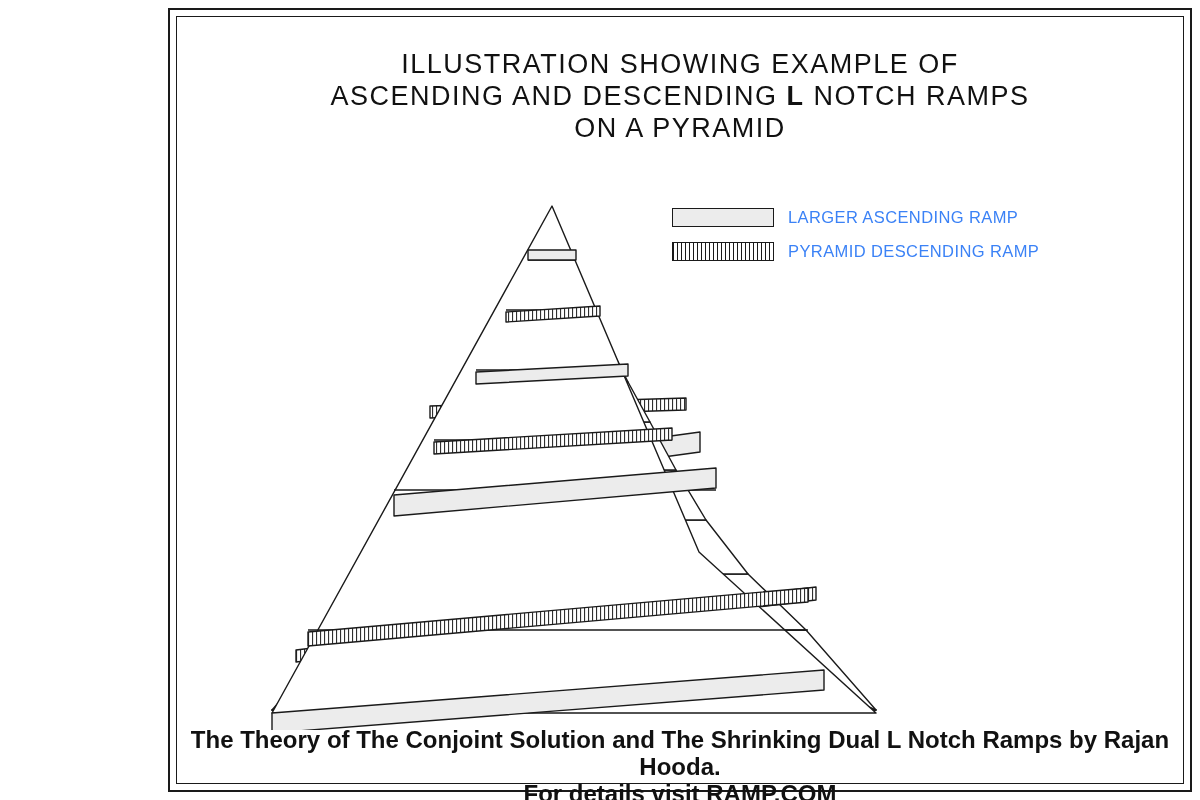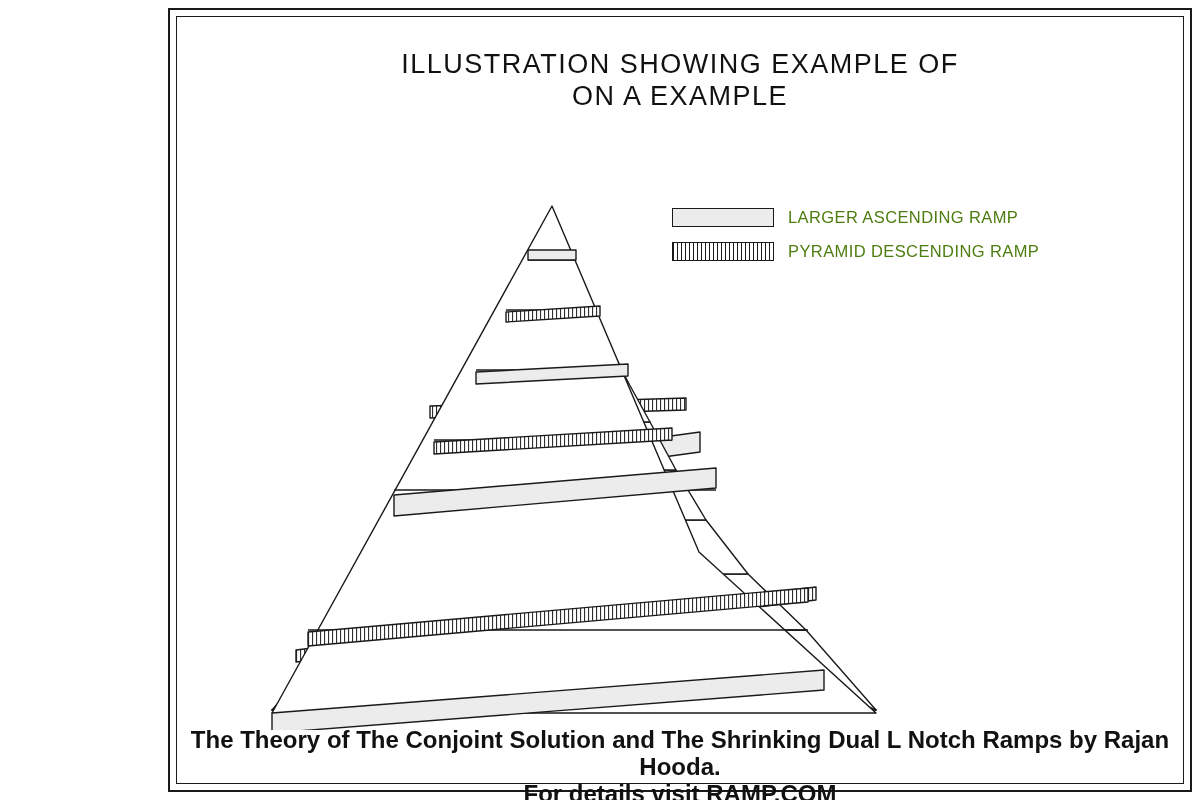--- a/index.html
+++ b/index.html
@@ -81,21 +81,21 @@
   .legend-swatch.hatch {
     background:
       repeating-linear-gradient(90deg,
         #1a1a1a 0px, #1a1a1a 1px,
         #ffffff 1px, #ffffff 4px);
   }
   .legend-label {
     margin-left: 14px;
     font-size: 16.5px;
     letter-spacing: 0.4px;
-    color: #4d7c0f;
+    color: #3b82f6;
     white-space: nowrap;
   }
   #pyramid-svg {
     position: absolute;
     left: 176px;
     top: 150px;
   }
   .caption-block {
     position: absolute;
     left: 176px;
@@ -114,21 +114,24 @@
 </head>
 <body>
 
 <div id="figure-root">
 
   <div class="outer-frame"></div>
   <div class="inner-frame"></div>
 
   <div class="title-block">
     <span class="title-line">ILLUSTRATION  SHOWING  EXAMPLE  OF</span>
-    <span class="title-line">ON  A  EXAMPLE</span>
+    <span class="title-line">
+      <span>ASCENDING  AND  DESCENDING  <span class="bold-l">L</span> NOTCH  RAMPS</span>
+    </span>
+    <span class="title-line">ON  A  PYRAMID</span>
   </div>
 
   <div class="legend">
     <div class="legend-row">
       <div class="legend-swatch solid"></div>
       <div class="legend-label">LARGER ASCENDING RAMP</div>
     </div>
     <div class="legend-row">
       <div class="legend-swatch hatch"></div>
       <div class="legend-label">PYRAMID DESCENDING RAMP</div>

